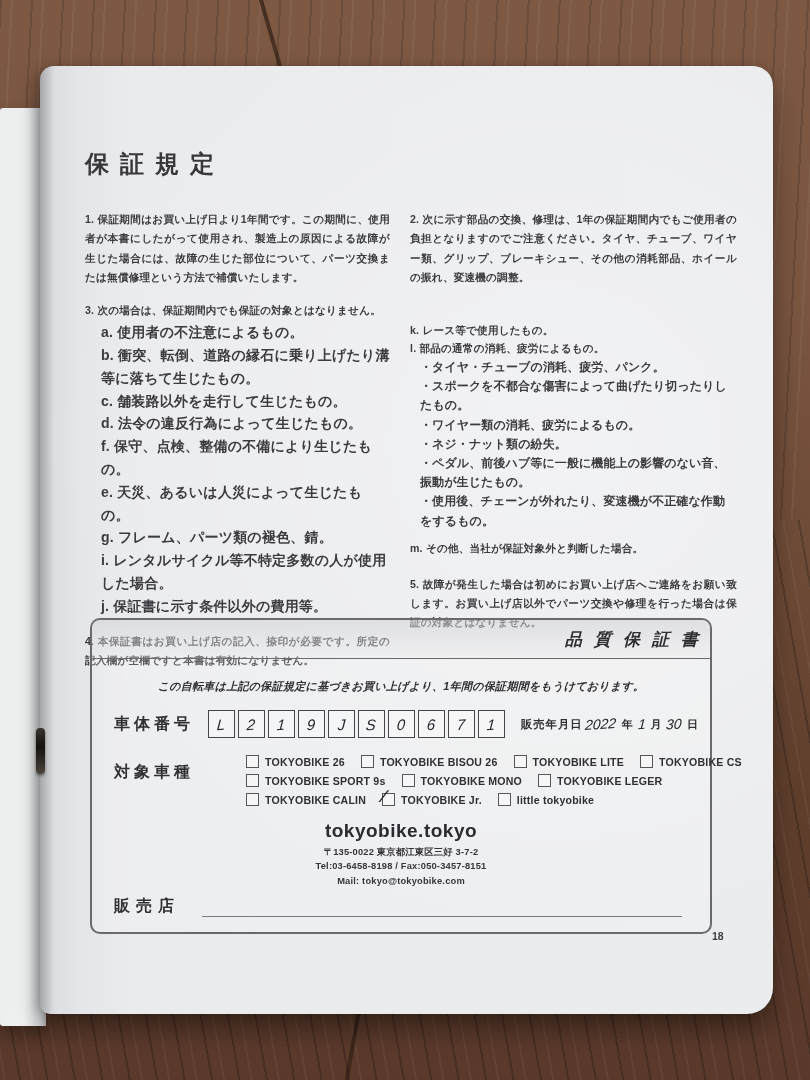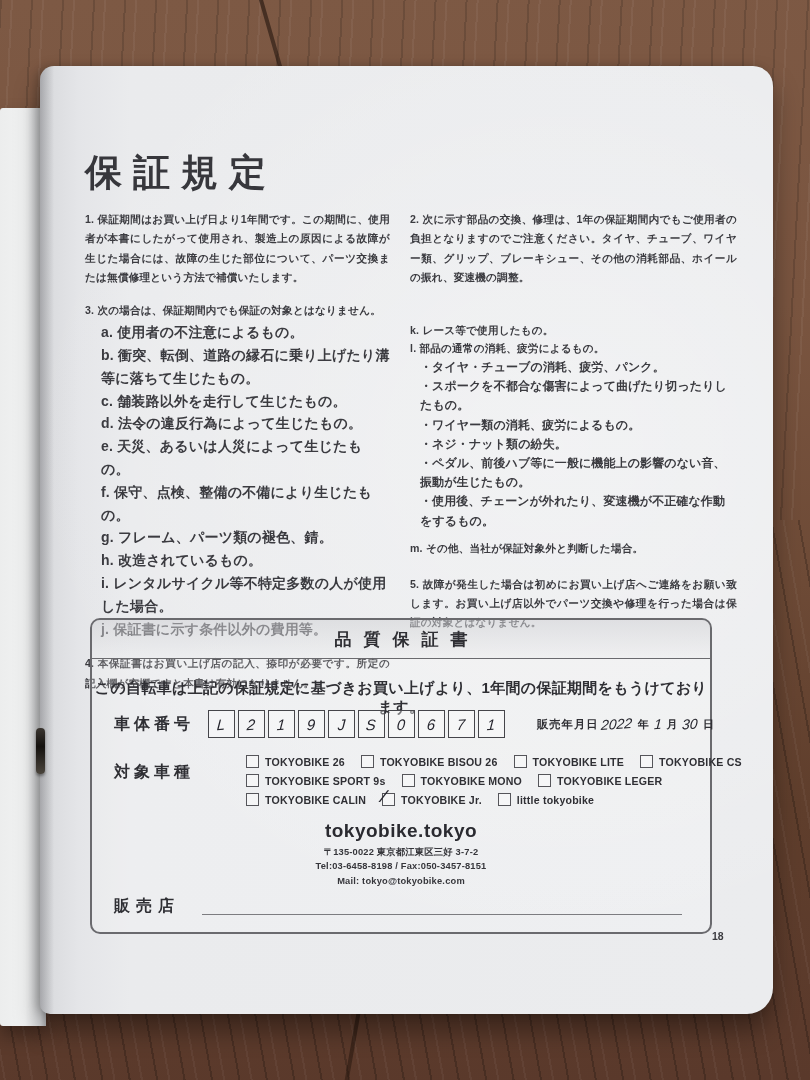--- a/index.html
+++ b/index.html
@@ -33,70 +33,70 @@
     box-shadow:0 16px 26px rgba(0,0,0,.38), -4px 0 8px rgba(0,0,0,.18);
     color:#3b3b40;}
   .page::before{content:"";position:absolute;left:0;top:0;bottom:0;width:14px;
     background:linear-gradient(90deg,rgba(40,40,45,.28),rgba(40,40,45,0));
     border-radius:14px 0 0 10px;}
   .staple{position:absolute;left:36px;top:728px;width:9px;height:46px;
     background:linear-gradient(180deg,#3a3530,#14110e 40%,#4a443c);
     border-radius:4px;box-shadow:0 2px 3px rgba(0,0,0,.4);}
 
   
-  .doc-title{position:absolute;left:45px;top:82px;font-size:37px;font-weight:700;
+  .doc-title{position:absolute;left:45px;top:82px;font-size:24px;font-weight:700;
     letter-spacing:11px;color:#37373c;}
   .cols{position:absolute;left:45px;top:144px;width:652px;display:flex;gap:20px;}
   .col-left{width:305px;}
   .col-right{width:327px;}
   .para{font-size:10.6px;font-weight:600;line-height:1.82;letter-spacing:.2px;text-align:justify;}
   .list-head{font-size:10.6px;font-weight:600;line-height:1.7;letter-spacing:.2px;}
   ul.plain{list-style:none;margin:2px 0 0 0;padding:0 0 0 16px;}
   ul.plain li{font-size:14px;font-weight:600;line-height:1.63;letter-spacing:.2px;}
   ul.bullets{list-style:none;margin:1px 0 0 0;padding:0 0 0 10px;}
   ul.bullets li{font-size:12px;font-weight:600;line-height:1.6;letter-spacing:.1px;}
   .mt-block{margin-top:14px;}
   .mt-right1{margin-top:34px;}
   .mt-right2{margin-top:18px;}
   .mt-mfinal{margin-top:8px;}
 
   
   .cert{position:absolute;left:50px;top:552px;width:618px;height:312px;
     border:2px solid #6a6a6e;border-radius:10px;background:rgba(255,255,255,.18);}
-  .cert-header{height:38px;border-bottom:1.6px solid #6a6a6e;display:flex;align-items:center;justify-content:center;
-    background:linear-gradient(180deg,rgba(200,201,205,.45),rgba(230,231,233,.2));border-radius:8px 8px 0 0;}
+  .cert-header{height:38px;border-bottom:1.6px solid #6a6a6e;display:flex;align-items:center;justify-content:flex-end;
+    background:linear-gradient(180deg,rgba(200,201,205,.45),rgba(230,231,233,.2));border-radius:8px 8px 0 0;font-style:italic;}
   .cert-title{font-size:17px;font-weight:700;letter-spacing:12px;color:#2f2f34;text-indent:12px;}
-  .cert-statement{margin-top:20px;text-align:center;font-size:15px;font-weight:700;letter-spacing:.3px;color:#2f2f34;}
+  .cert-statement{margin-top:20px;text-align:center;font-size:11px;font-weight:700;letter-spacing:.3px;color:#2f2f34;font-style:italic;}
 
   .frame-row{position:absolute;left:22px;top:90px;width:574px;display:flex;align-items:center;}
   .field-label{font-size:16px;font-weight:700;letter-spacing:4px;color:#2f2f34;white-space:nowrap;}
   .digit-boxes{display:flex;gap:3px;margin-left:14px;}
   .digit-box{width:25px;height:26px;border:1.6px solid #45454a;background:rgba(255,255,255,.35);
     display:flex;align-items:center;justify-content:center;}
   .hw{font-style:italic;font-weight:500;color:#26262e;transform:rotate(-4deg) skewX(-8deg);}
   .digit-box .hw{font-size:15px;}
-  .date-group{display:flex;align-items:flex-end;margin-left:32px;white-space:nowrap;}
+  .date-group{display:flex;align-items:flex-end;margin-left:16px;white-space:nowrap;}
   .date-label{font-size:11.3px;font-weight:700;letter-spacing:1px;color:#2f2f34;}
   .date-group .hw{font-size:14px;margin:0 3px;}
   .date-unit{font-size:11px;font-weight:700;color:#2f2f34;margin:0 2px;}
 
   .models-row{position:absolute;left:22px;top:132px;width:580px;display:flex;}
   .models-lines{margin-left:16px;}
   .model-line{display:flex;align-items:center;height:19px;white-space:nowrap;margin-left:36px;}
   .model{display:inline-flex;align-items:center;margin-right:16px;}
   .cb{position:relative;width:11px;height:11px;border:1.5px solid #55555a;background:rgba(255,255,255,.4);margin-right:6px;flex:none;}
   .cb.checked::after{content:"∕";position:absolute;left:-1px;top:-7px;font-size:17px;font-style:italic;
     color:#26262e;font-weight:600;}
   .model-label{font-size:10.6px;font-weight:700;letter-spacing:.2px;color:#2f2f34;}
   .models-row .field-label{padding-top:10px;}
 
   .brand-block{position:absolute;left:0;top:200px;width:100%;text-align:center;}
   .brand{font-size:19px;font-weight:700;letter-spacing:.5px;color:#2a2a30;}
   .addr{margin-top:3px;font-size:9.3px;font-weight:700;line-height:1.55;color:#36363b;letter-spacing:.2px;}
-  .dealer-row{position:absolute;left:22px;right:28px;top:276px;display:flex;align-items:flex-start;}
+  .dealer-row{position:absolute;left:22px;right:28px;top:276px;display:flex;align-items:flex-end;}
   .dealer-line{flex:1;margin-left:22px;border-bottom:1.3px solid #7c7c80;height:18px;}
 
   .page-number{position:absolute;left:672px;top:864px;font-size:10.5px;font-weight:600;color:#3b3b40;}
 </style>
 </head>
 <body>
 
 <div class="wood">
   <div class="grain-top"></div>
   <div class="grain-bottom"></div>
@@ -113,24 +113,23 @@
   <div class="cols">
     <div class="col-left">
       <p class="para" style="margin:0;">1. 保証期間はお買い上げ日より1年間です。この期間に、使用者が本書にしたがって使用され、製造上の原因による故障が生じた場合には、故障の生じた部位について、パーツ交換または無償修理という方法で補償いたします。</p>
       <div class="mt-block">
         <div class="list-head">3. 次の場合は、保証期間内でも保証の対象とはなりません。</div>
         <ul class="plain">
           <li>a. 使用者の不注意によるもの。</li>
           <li>b. 衝突、転倒、道路の縁石に乗り上げたり溝等に落ちて生じたもの。</li>
           <li>c. 舗装路以外を走行して生じたもの。</li>
           <li>d. 法令の違反行為によって生じたもの。</li>
+          <li>f. 保守、点検、整備の不備により生じたもの。</li>
           <li>e. 天災、あるいは人災によって生じたもの。</li>
-          <li>f. 保守、点検、整備の不備により生じたもの。</li>
           <li>g. フレーム、パーツ類の褪色、錆。</li>
-          <li>h. 改造されているもの。</li>
           <li>i. レンタルサイクル等不特定多数の人が使用した場合。</li>
           <li>j. 保証書に示す条件以外の費用等。</li>
         </ul>
       </div>
       <p class="para mt-block" style="margin-bottom:0;">4. 本保証書はお買い上げ店の記入、捺印が必要です。所定の記入欄が空欄ですと本書は有効になりません。</p>
     </div>
 
     <div class="col-right">
       <p class="para" style="margin:0;">2. 次に示す部品の交換、修理は、1年の保証期間内でもご使用者の負担となりますのでご注意ください。タイヤ、チューブ、ワイヤー類、グリップ、ブレーキシュー、その他の消耗部品、ホイールの振れ、変速機の調整。</p>
       <div class="mt-right1">

